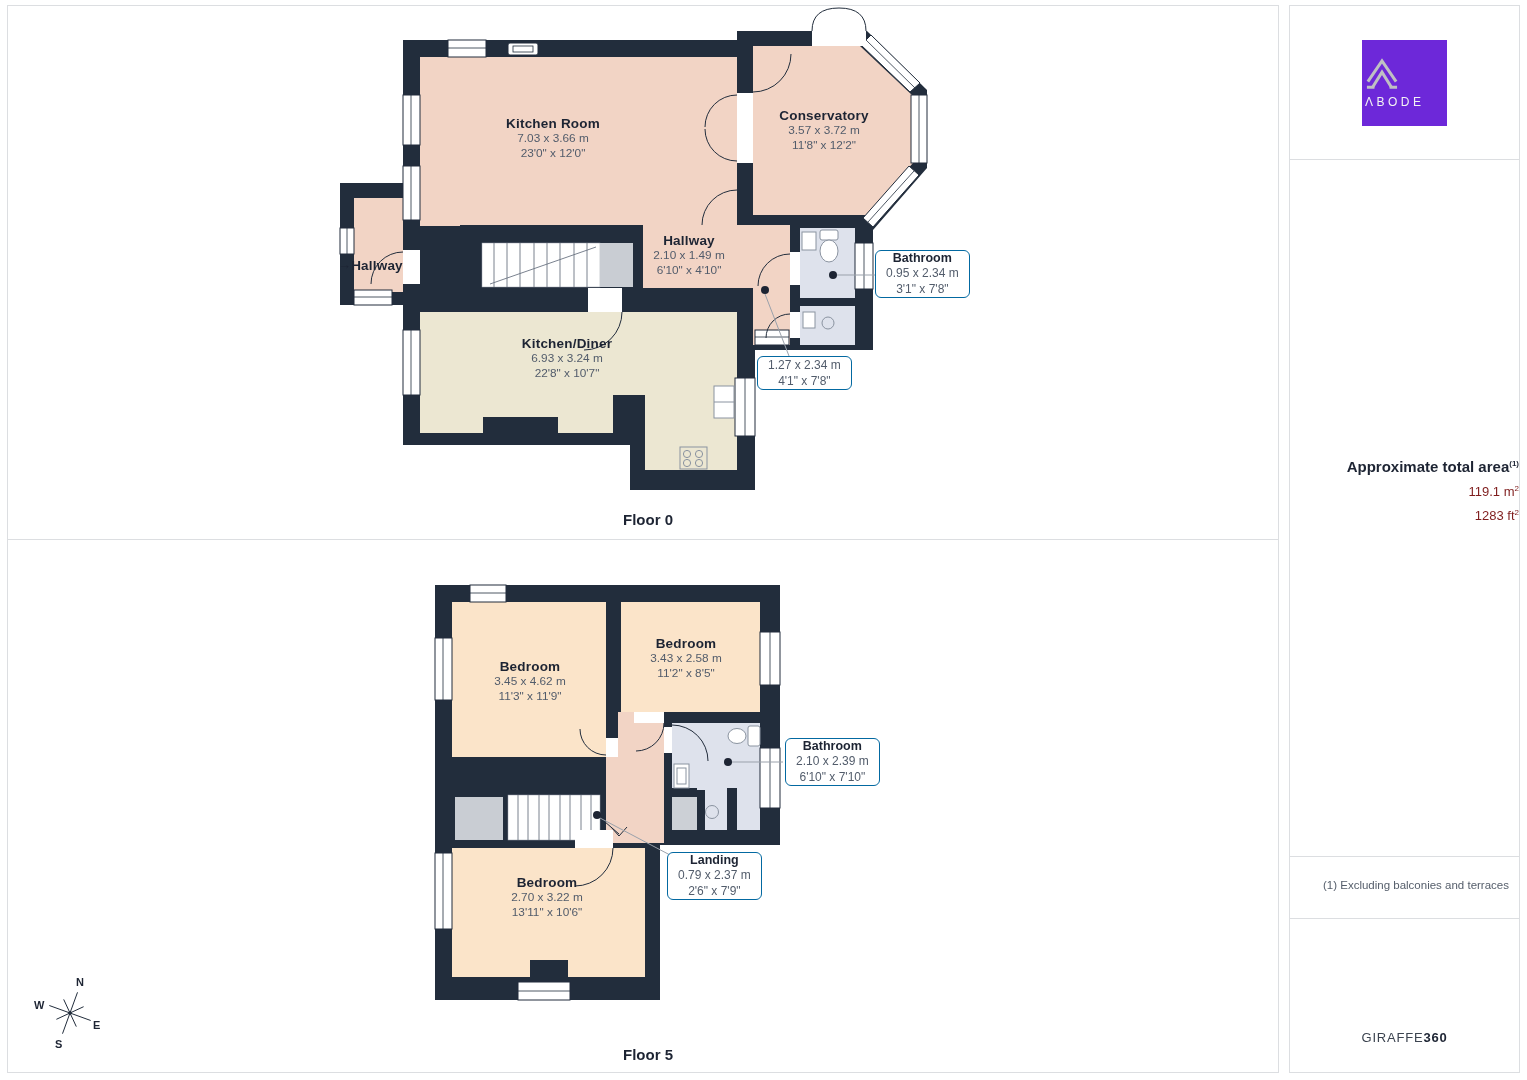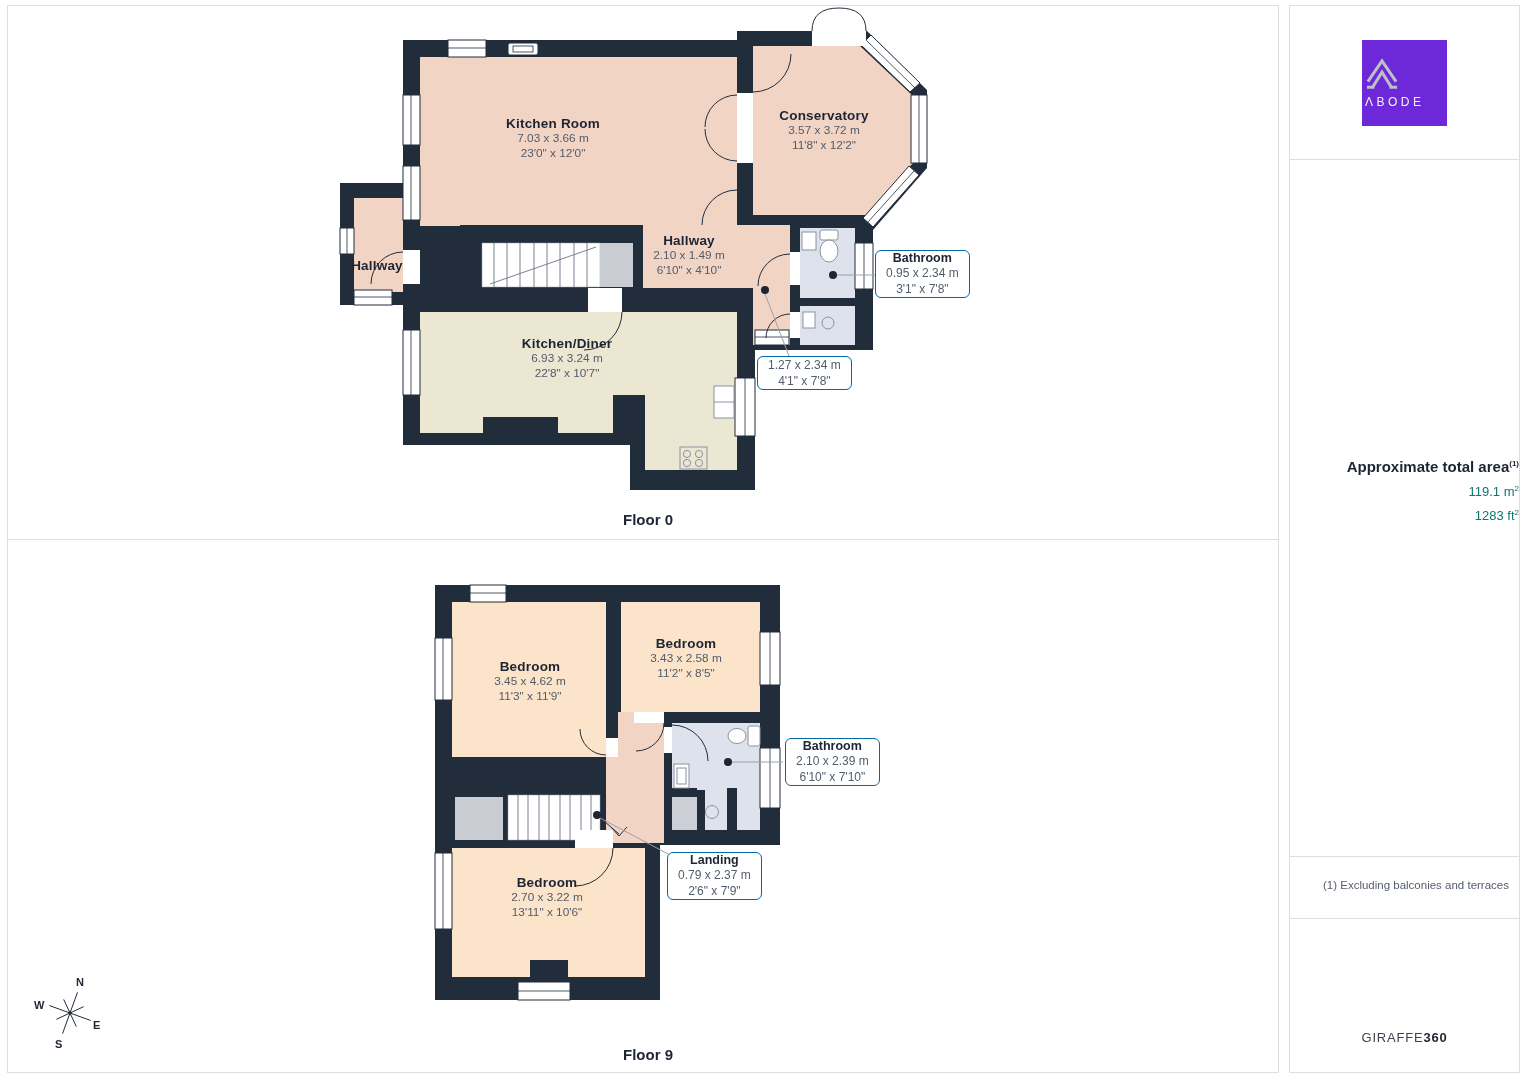--- a/index.html
+++ b/index.html
@@ -37,21 +37,21 @@
   .treadbg{fill:#fff;stroke:#9aa1ab;stroke-width:.5}
   .leader{stroke:#9aa1ab;stroke-width:1}
   .dot{fill:#1d2433}
   
   .logo-box{position:absolute;left:72px;top:34px;width:85px;height:86px;background:#6d28d9;
             display:flex;flex-direction:column;align-items:flex-start;justify-content:center}
   .logo-text{color:#f2f2f3;font-size:12px;letter-spacing:3.5px;margin-top:5px;padding-left:3px}
   .area-block{position:absolute;top:452px;left:0;right:0;text-align:right}
   .area-title{font-size:15px;font-weight:bold;color:#1d2433}
   .area-title sup{font-size:8px}
-  .area-val{font-size:13px;color:#0f766e;margin-top:9px}
+  .area-val{font-size:13px;color:#7f1d1d;margin-top:9px}
   .area-val sup{font-size:8px}
   .footnote{position:absolute;top:873px;left:10px;right:10px;text-align:right;
             font-size:11.5px;color:#555e6b}
   .disclaimer{position:absolute;top:933px;left:20px;right:20px;text-align:center;
               font-size:11.5px;color:#555e6b;line-height:1.38}
   .giraffe{position:absolute;top:1024px;left:0;right:0;text-align:center;font-size:13px;
            letter-spacing:.8px;color:#3c4450}
   .giraffe b{color:#1d2433}
   .compass-label{font-size:11px;font-weight:bold;fill:#1d2433}
 </style>
@@ -287,21 +287,21 @@
   <div class="cd">2.10 x 2.39 m</div>
   <div class="cd">6'10" x 7'10"</div>
 </div>
 <div class="callout" style="left:667px;top:852px">
   <div class="cn">Landing</div>
   <div class="cd">0.79 x 2.37 m</div>
   <div class="cd">2'6" x 7'9"</div>
 </div>
 
 <div class="floor-caption" style="left:588px;top:511px">Floor 0</div>
-<div class="floor-caption" style="left:588px;top:1046px">Floor 9</div>
+<div class="floor-caption" style="left:588px;top:1046px">Floor 5</div>
 
 <svg style="left:23px;top:968px;z-index:3" width="95" height="90" viewBox="0 0 95 90">
   <g stroke="#222d3c" stroke-width="1">
     <line x1="54.5" y1="24.3" x2="39.5" y2="65.7"></line>
     <line x1="67.7" y1="52.5" x2="26.3" y2="37.5"></line>
     <line x1="60.6" y1="38.7" x2="33.4" y2="51.3"></line>
     <line x1="53.3" y1="58.6" x2="40.7" y2="31.4"></line>
   </g>
   <circle cx="47" cy="45" r="1.8" fill="#222d3c"></circle>
   <text class="compass-label" x="53" y="18">N</text>

